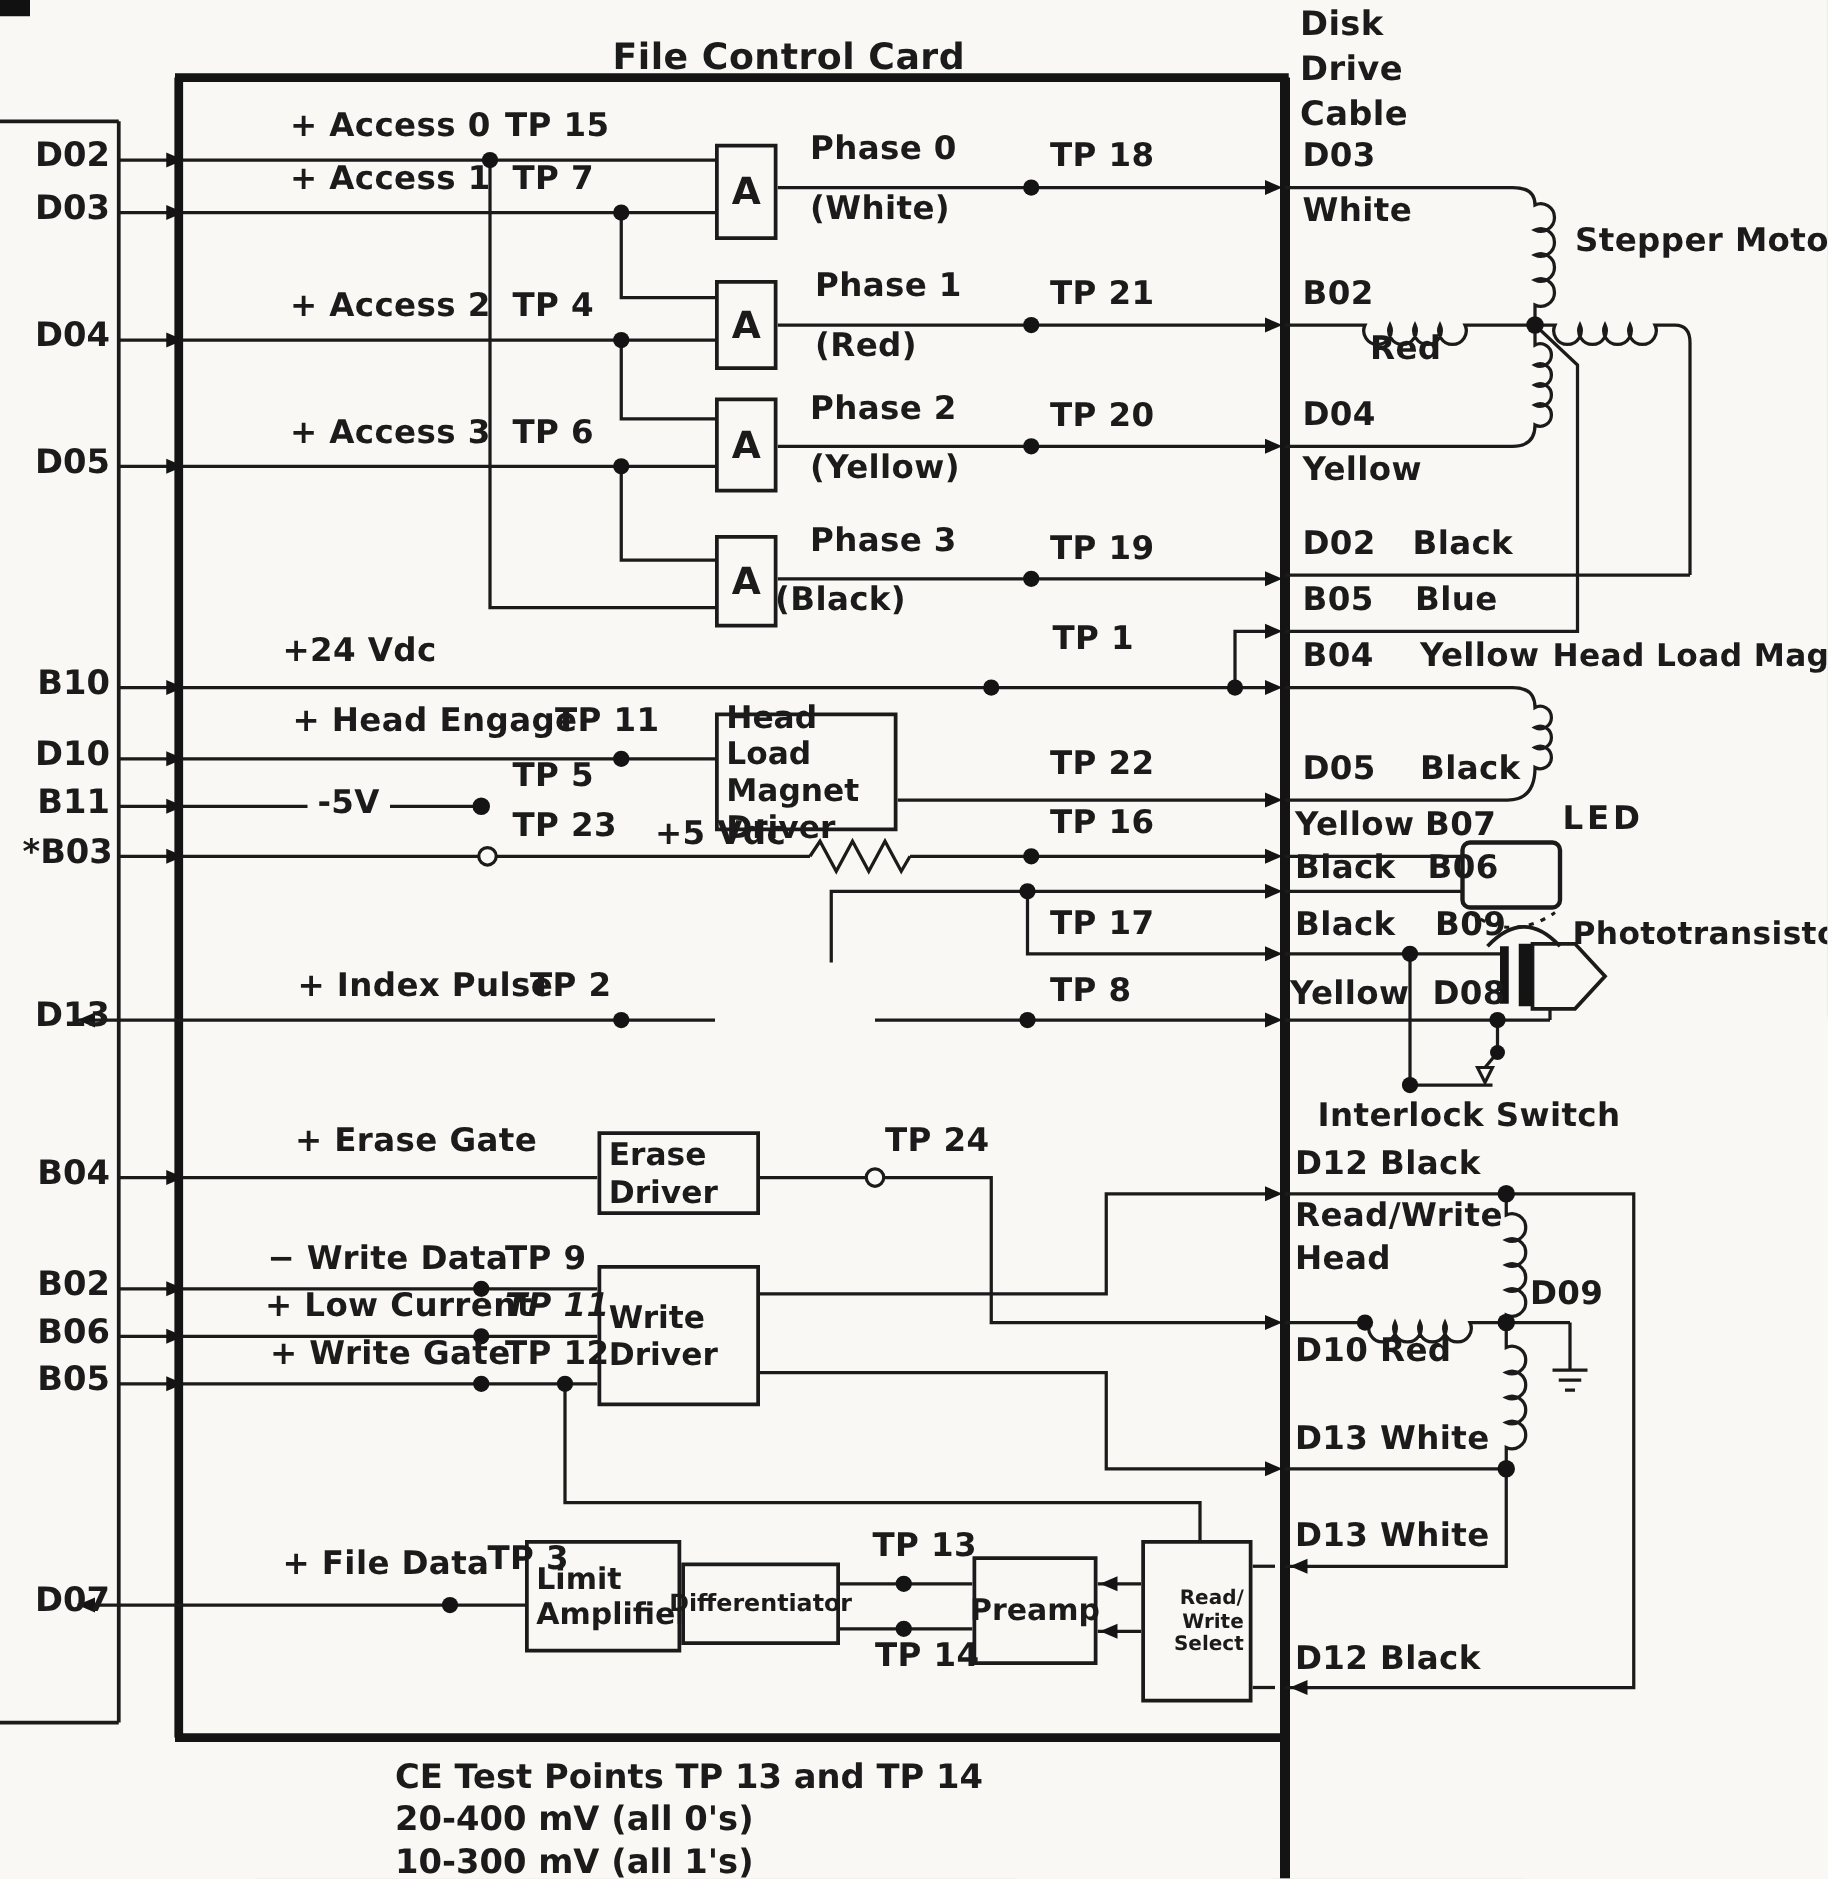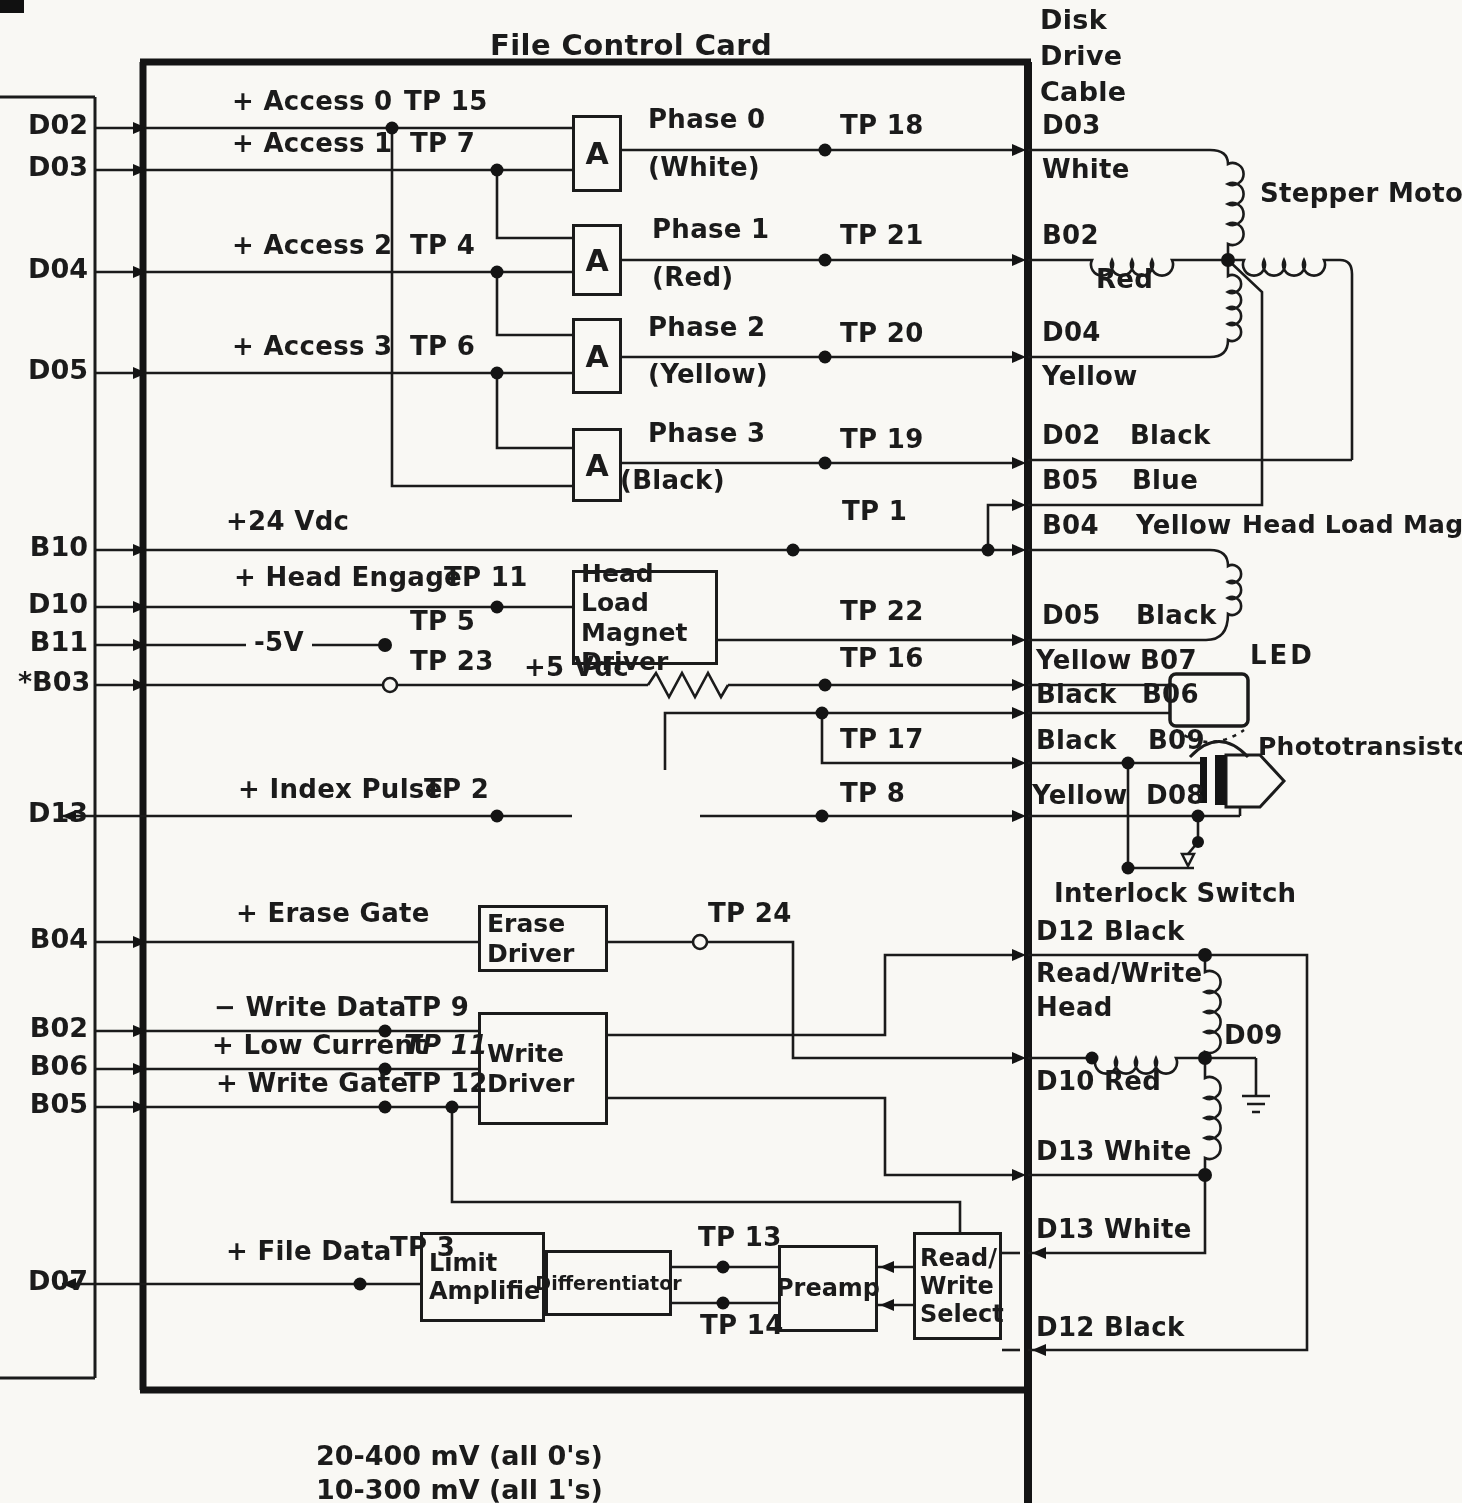--- a/index.html
+++ b/index.html
@@ -242,21 +242,21 @@
   <div class="blk" style="left:420px;top:1232px;width:125px;height:90px;font-size:24px;">
     <span>Limit</span>
     <span>Amplifier</span>
   </div>
   <div class="blk center" style="left:545px;top:1250px;width:127px;height:66px;font-size:19px;padding:2px;">
     <span>Differentiator</span>
   </div>
   <div class="blk center" style="left:778px;top:1245px;width:100px;height:87px;font-size:24px;">
     <span>Preamp</span>
   </div>
-  <div class="blk" style="left:913px;top:1232px;width:89px;height:108px;font-size:24px;padding:2px 4px;">
+  <div class="blk" style="left:913px;top:1232px;width:89px;height:130px;font-size:16px;padding:2px 4px;align-items:flex-end;">
     <span>Read/</span>
     <span>Write</span>
     <span>Select</span>
   </div>
 
   <div class="title" style="left:490px;top:30px;">File Control Card</div>
   <div class="lbl" style="left:1040px;top:6px;font-size:27px;">Disk</div>
   <div class="lbl" style="left:1040px;top:42px;font-size:27px;">Drive</div>
   <div class="lbl" style="left:1040px;top:78px;font-size:27px;">Cable</div>
 
@@ -354,16 +354,17 @@
   <div class="lbl" style="left:1036px;top:1138px;">D13 White</div>
   <div class="lbl" style="left:1036px;top:1216px;">D13 White</div>
   <div class="lbl" style="left:1036px;top:1314px;">D12 Black</div>
 
   <div class="lbl" style="left:1260px;top:180px;">Stepper Motor</div>
   <div class="lbl" style="left:1242px;top:512px;font-size:25px;">Head Load Magnet</div>
   <div class="lbl" style="left:1250px;top:642px;letter-spacing:3px;">LED</div>
   <div class="lbl" style="left:1258px;top:734px;font-size:25px;">Phototransistor</div>
   <div class="lbl" style="left:1054px;top:880px;">Interlock Switch</div>
 
+  <div class="note" style="left:316px;top:1408px;">CE Test Points TP 13 and TP 14</div>
   <div class="note" style="left:316px;top:1442px;">20-400 mV (all 0's)</div>
   <div class="note" style="left:316px;top:1476px;">10-300 mV (all 1's)</div>
 
 </div>
 
 </body></html>

